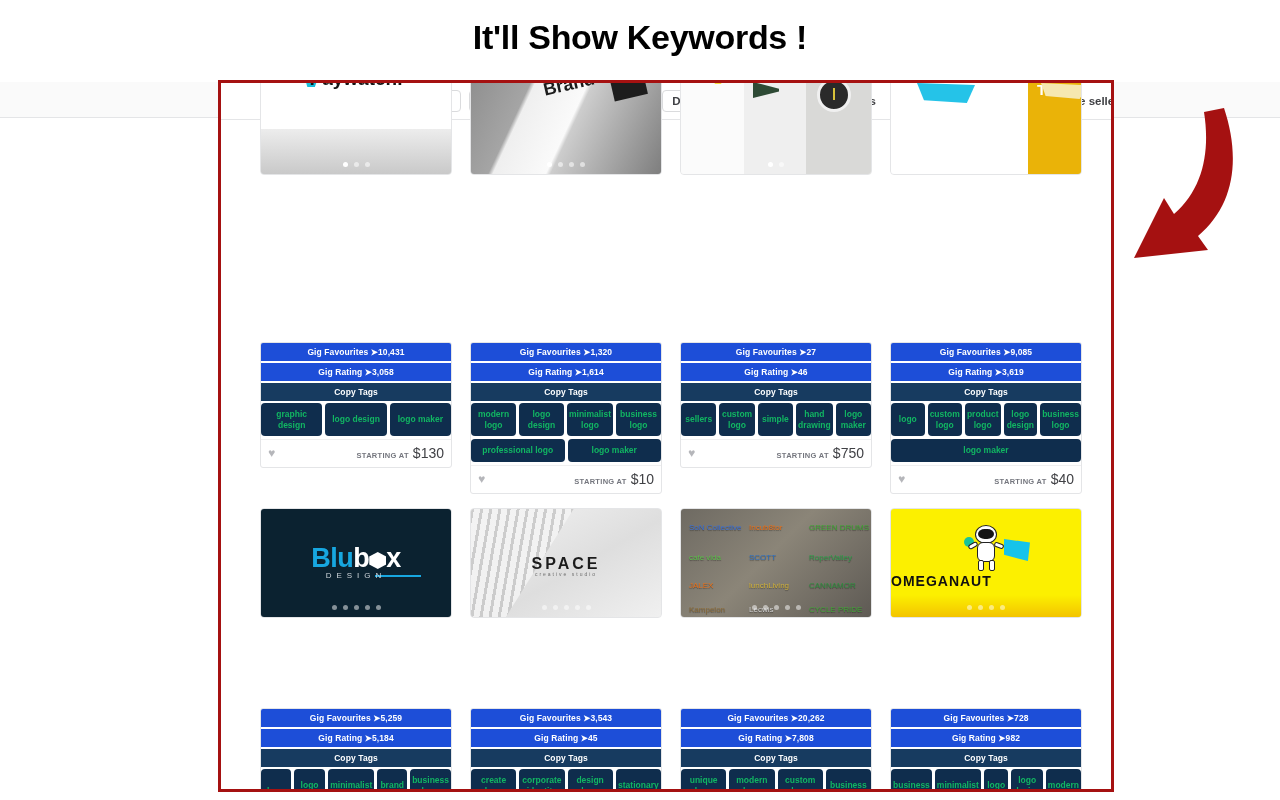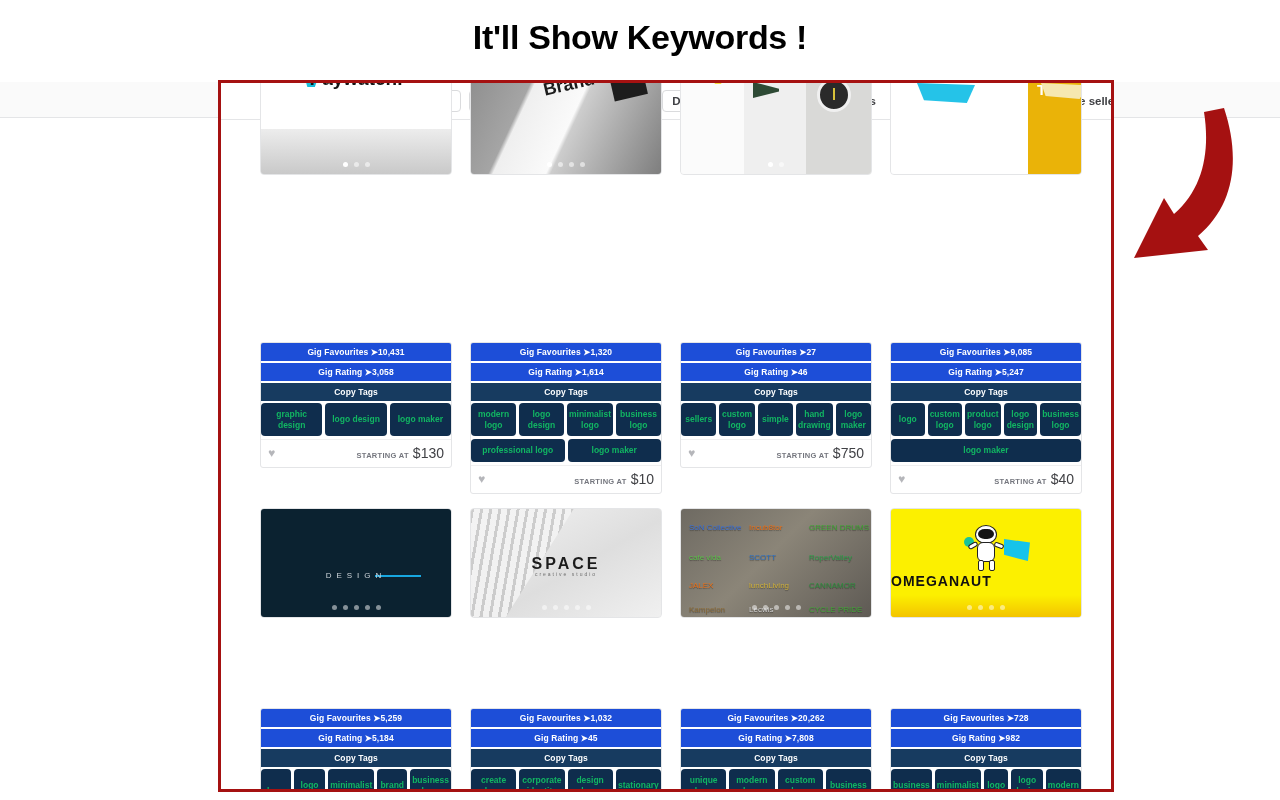--- a/index.html
+++ b/index.html
@@ -479,20 +479,21 @@
               <span class="price-wrap">
                 <span class="starting">STARTING AT</span>
                 <span class="price">$130</span>
               </span>
             </div>
           </div>
         </div>
         <div class="gig-card" style="top: 388px;">
           <div class="thumb dark">
             <div class="art art-blubox">
+              <div class="bb"><span class="blu">Blu</span>b<span class="cube"></span>x</div>
               <div class="rule"></div>
               <div class="sub">DESIGN</div>
             </div>
             <div class="dots">
               <i class="on"></i>
               <i class=""></i>
               <i class=""></i>
               <i class=""></i>
               <i class=""></i>
             </div>
@@ -567,21 +568,21 @@
               <i class="on"></i>
               <i class=""></i>
               <i class=""></i>
               <i class=""></i>
               <i class=""></i>
             </div>
           </div>
         </div>
         <div style="position: absolute; top: 588px; width: 192px;">
           <div class="stats-card">
-            <span class="bar fav">Gig Favourites ➤1,032</span>
+            <span class="bar fav">Gig Favourites ➤3,543</span>
             <span class="bar rating">Gig Rating ➤45</span>
             <span class="bar copy">Copy Tags</span>
             <div class="tag-rows">
               <div class="tag-row">
                 <span class="tag">create logo</span>
                 <span class="tag">corporate identity</span>
                 <span class="tag">design logo</span>
                 <span class="tag">stationary</span>
               </div>
             </div>
@@ -683,21 +684,21 @@
               <i class=""></i>
               <i class=""></i>
               <i class=""></i>
               <i class=""></i>
             </div>
           </div>
         </div>
         <div style="position: absolute; top: 222px; width: 192px;">
           <div class="stats-card">
             <span class="bar fav">Gig Favourites ➤9,085</span>
-            <span class="bar rating">Gig Rating ➤5,247</span>
+            <span class="bar rating">Gig Rating ➤3,619</span>
             <span class="bar copy">Copy Tags</span>
             <div class="tag-rows">
               <div class="tag-row">
                 <span class="tag">logo</span>
                 <span class="tag">custom logo</span>
                 <span class="tag">product logo</span>
                 <span class="tag">logo design</span>
                 <span class="tag">business logo</span>
               </div>
               <div class="tag-row">

